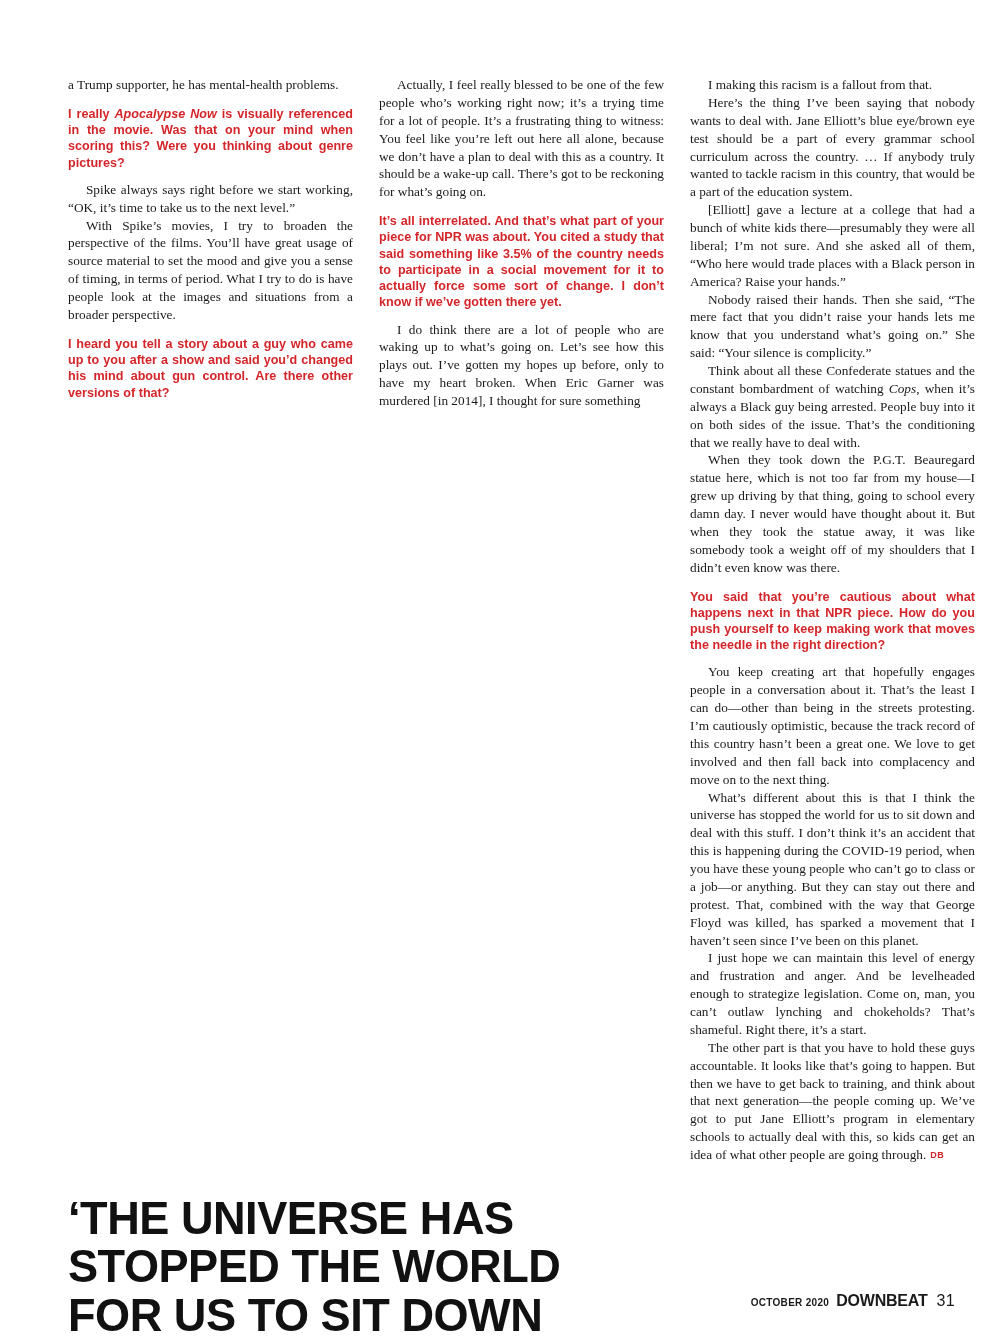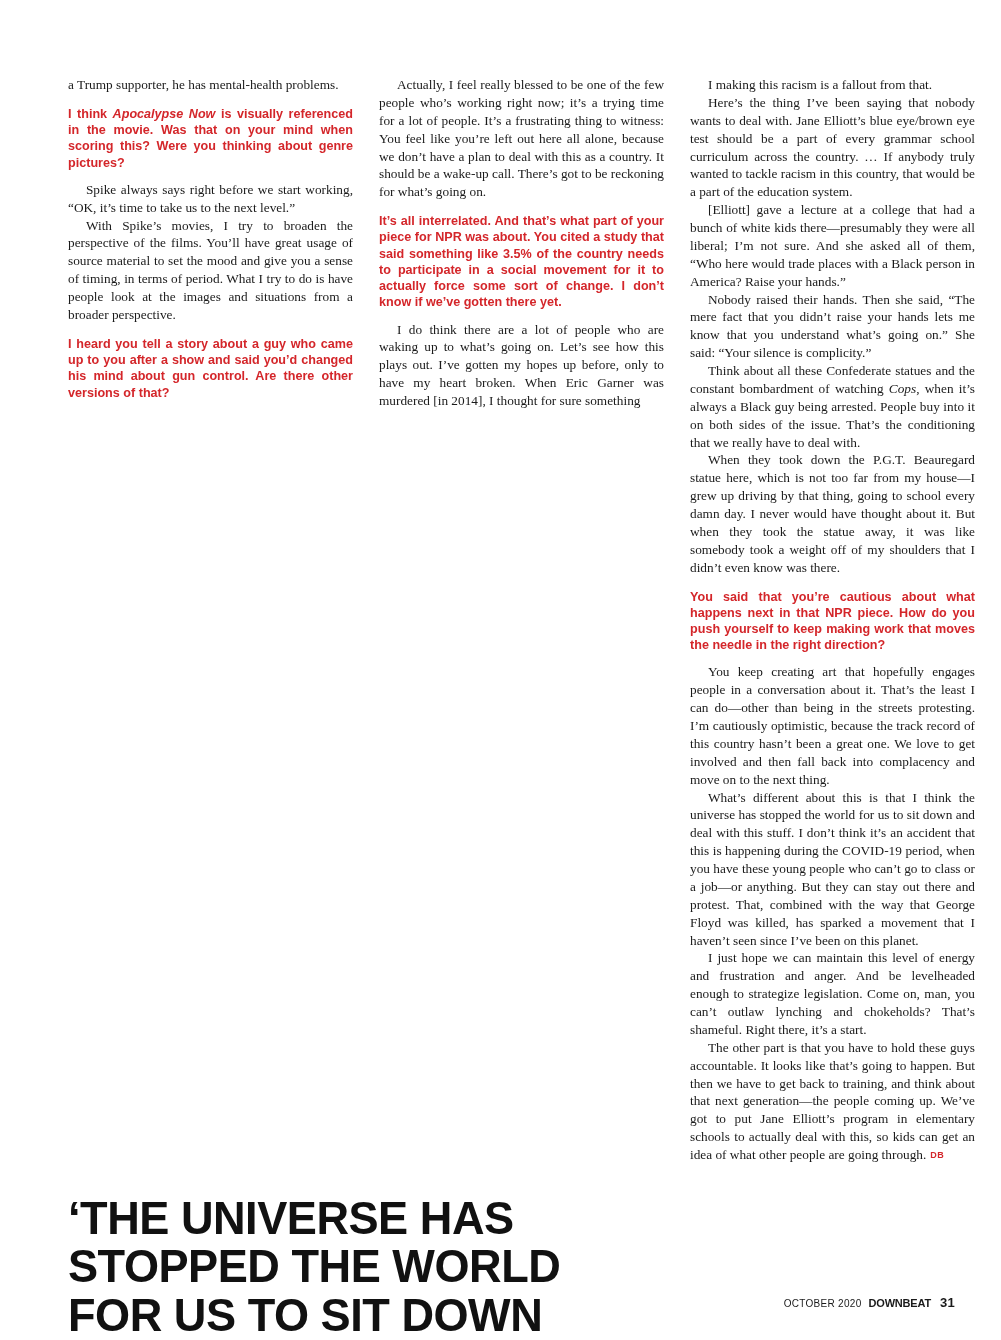--- a/index.html
+++ b/index.html
@@ -87,23 +87,23 @@
     right: 62px;
     bottom: 30px;
     font-family: "Liberation Sans", sans-serif;
     font-size: 10.5px;
     letter-spacing: 0.3px;
     color: #1a1a1a;
     display: flex;
     align-items: baseline;
     gap: 7px;
   }
-  .footer .issue { font-weight: normal; font-size: 10px; }
-  .footer .mag { font-weight: bold; font-size: 11px; letter-spacing: -0.2px; }
-  .footer .pg { font-weight: bold; font-size: 13px; margin-left: 2px; }
+  .footer .issue { font-weight: bold; font-size: 10px; }
+  .footer .mag { font-weight: bold; font-size: 16px; letter-spacing: -0.2px; }
+  .footer .pg { font-weight: normal; font-size: 16px; margin-left: 2px; }
 
   .endmark {
     color: #d4262a;
     font-family: "Liberation Sans", sans-serif;
     font-weight: bold;
     font-size: 9px;
     letter-spacing: 0.4px;
     vertical-align: 1px;
     margin-left: 4px;
   }
@@ -111,21 +111,21 @@
 </head>
 <body>
 
 <div class="page">
 
   <div class="cols">
 
     <div class="col">
       <p class="noindent">a Trump supporter, he has mental-health problems.</p>
       <div class="sp"></div>
-      <p class="q"><span>I think </span><em>Apocalypse Now</em><span> is visually referenced in the movie. Was that on your mind when scoring this? Were you thinking about genre pictures?</span></p>
+      <p class="q"><span>I really </span><em>Apocalypse Now</em><span> is visually referenced in the movie. Was that on your mind when scoring this? Were you thinking about genre pictures?</span></p>
       <div class="sp-sm"></div>
       <p>Spike always says right before we start working, “OK, it’s time to take us to the next level.”</p>
       <p>With Spike’s movies, I try to broaden the perspective of the films. You’ll have great usage of source material to set the mood and give you a sense of timing, in terms of period. What I try to do is have people look at the images and situations from a broader perspective.</p>
       <div class="sp"></div>
       <p class="q">I heard you tell a story about a guy who came up to you after a show and said you’d changed his mind about gun control. Are there other versions of that?</p>
     </div>
 
     <div class="col">
       <p>Actually, I feel really blessed to be one of the few people who’s working right now; it’s a trying time for a lot of people. It’s a frustrating thing to witness: You feel like you’re left out here all alone, because we don’t have a plan to deal with this as a country. It should be a wake-up call. There’s got to be reckoning for what’s going on.</p>
       <div class="sp"></div>

